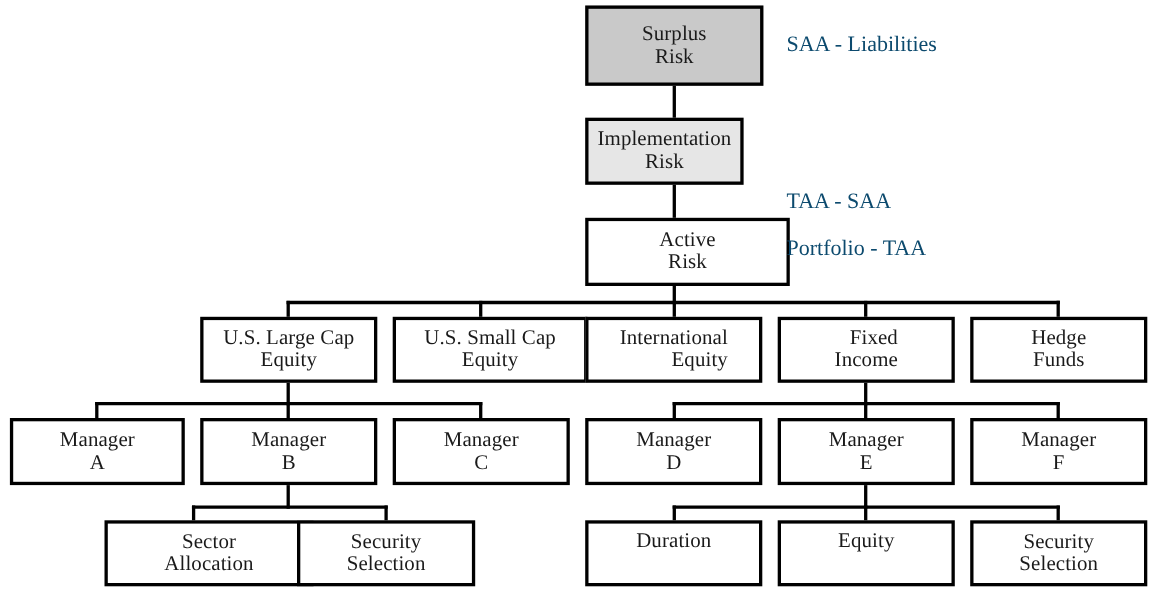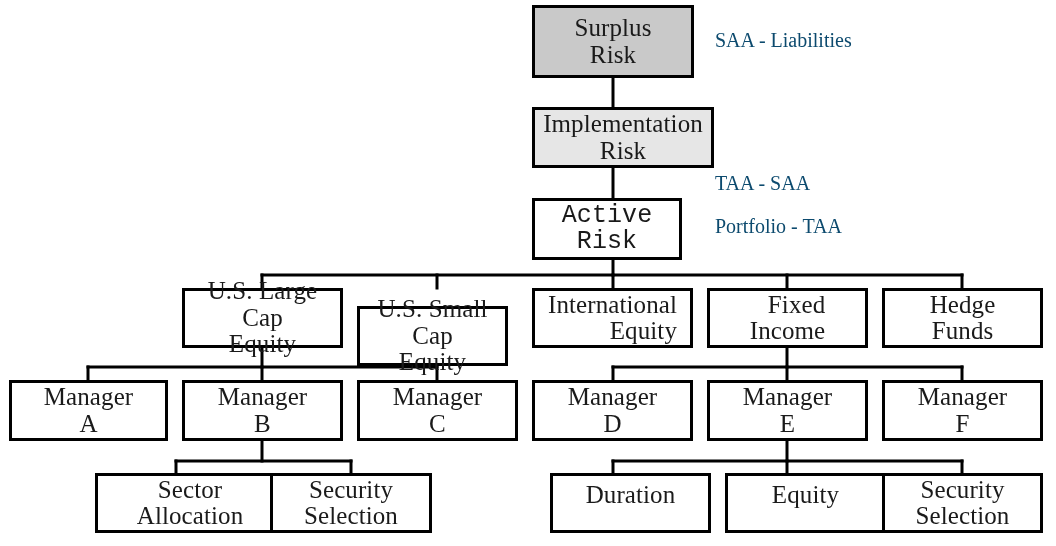--- a/index.html
+++ b/index.html
@@ -28,27 +28,27 @@
     position: absolute;
     box-sizing: border-box;
     border: 3px solid #000000;
     background: #ffffff;
     display: flex;
     align-items: center;
     justify-content: center;
     text-align: center;
     line-height: 1.06;
     color: #1a1a1a;
-    font-size: 25px;
+    font-size: 19px;
     white-space: pre-line;
     letter-spacing: 0.1px;
   }
   .node.fill-dark { background: #c9c9c9; }
   .node.fill-light { background: #e6e6e6; }
-  .node.align-top { align-items: flex-start; padding-top: 6px; margin-left: 18px; }
+  .node.align-top { align-items: flex-start; padding-top: 6px; }
   .side-label {
     position: absolute;
     color: #0c4a6e;
     font-size: 20px;
     white-space: nowrap;
     line-height: 1;
   }
 </style>
 </head>
 <body>
@@ -84,27 +84,27 @@
         <path d="M 613 461 L 962 461"></path>
         <path d="M 613 461 L 613 473"></path>
         <path d="M 787 461 L 787 473"></path>
         <path d="M 962 461 L 962 473"></path>
       </g>
   </svg>
 
   <div id="boxes-layer">
       <div class="node fill-dark" style="left: 532px; top: 5px; width: 162px; height: 73px;">Surplus
 Risk</div>
-      <div class="node fill-light" style="left: 532px; top: 107px; width: 182px; height: 61px;">Implementation
+      <div class="node fill-light" style="left: 532px; top: 107px; width: 144px; height: 61px;">Implementation
 Risk</div>
-      <div class="node " style="left: 532px; top: 198px; width: 150px; height: 62px; font-family: Liberation Mono, monospace;">Active
+      <div class="node " style="left: 532px; top: 198px; width: 186px; height: 62px;">Active
 Risk</div>
       <div class="node " style="left: 182px; top: 288px; width: 161px; height: 60px;">U.S. Large Cap
 Equity</div>
-      <div class="node " style="left: 357px; top: 288px; width: 151px; height: 60px; margin-top: 18px;">U.S. Small Cap
+      <div class="node " style="left: 357px; top: 288px; width: 177px; height: 60px;">U.S. Small Cap
 Equity</div>
       <div class="node " style="left: 532px; top: 288px; width: 161px; height: 60px; text-align: right;">International
 Equity</div>
       <div class="node " style="left: 707px; top: 288px; width: 161px; height: 60px; text-align: right;">Fixed
 Income</div>
       <div class="node " style="left: 882px; top: 288px; width: 161px; height: 60px;">Hedge
 Funds</div>
       <div class="node " style="left: 9px; top: 380px; width: 159px; height: 61px;">Manager
 A</div>
       <div class="node " style="left: 182px; top: 380px; width: 161px; height: 61px;">Manager

